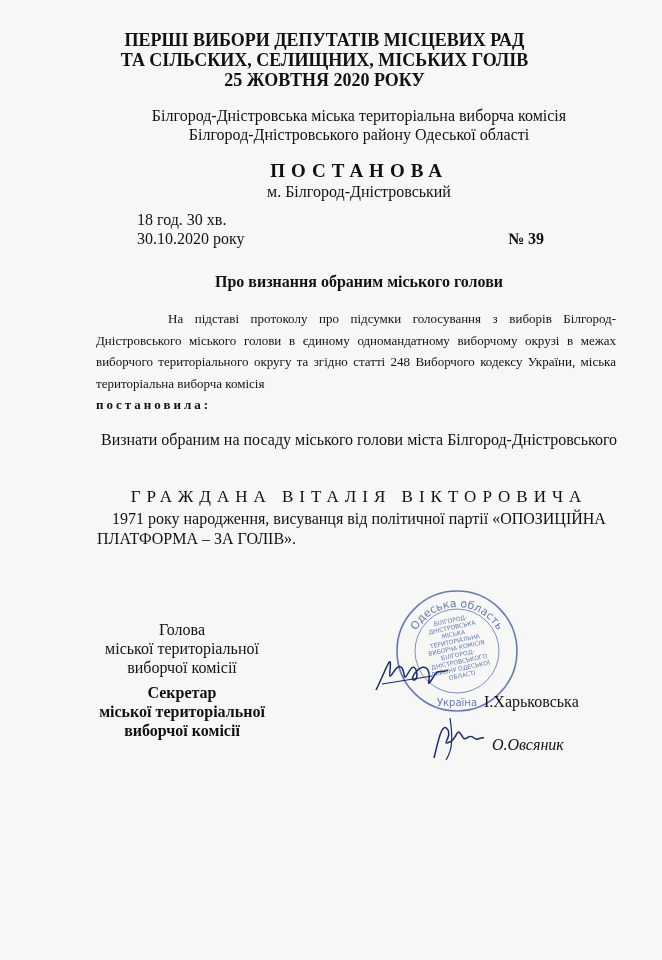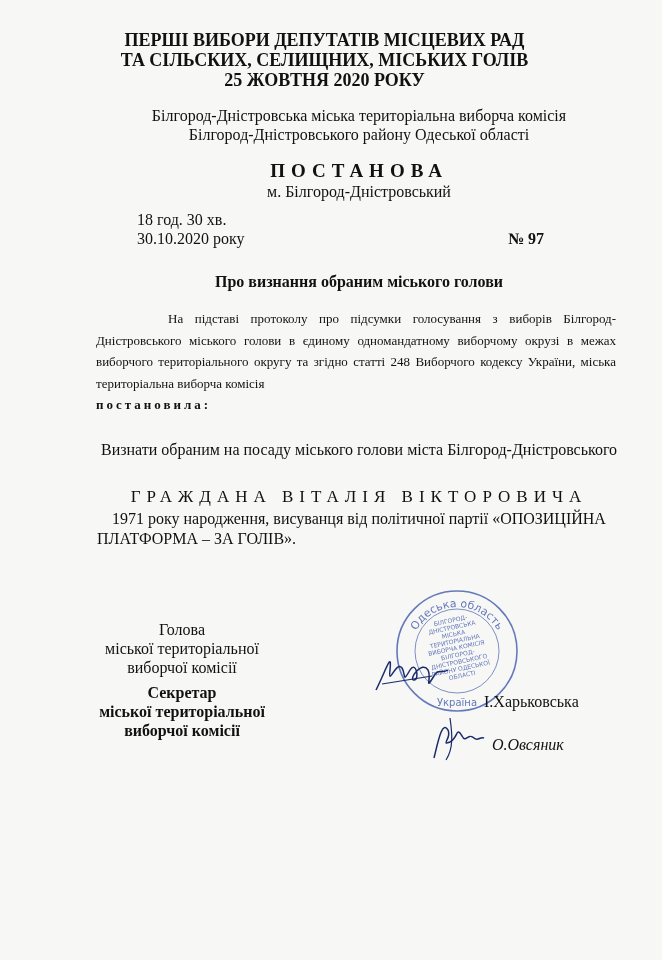--- a/index.html
+++ b/index.html
@@ -26,30 +26,30 @@
 <div class="abs h1 center" style="top:70px;">25 ЖОВТНЯ 2020 РОКУ</div>
 
 <div class="abs org center" style="top:106px; left:28px;">Білгород-Дністровська міська територіальна виборча комісія</div>
 <div class="abs org center" style="top:125px; left:28px;">Білгород-Дністровського району Одеської області</div>
 
 <div class="abs title center" style="top:160px; left:28px;">ПОСТАНОВА</div>
 <div class="abs org center" style="top:182px; left:28px;">м. Білгород-Дністровський</div>
 
 <div class="abs txt" style="top:210px; left:137px;">18 год. 30 хв.</div>
 <div class="abs txt" style="top:229px; left:137px;">30.10.2020 року</div>
-<div class="abs txt bold" style="top:229px; left:508px;">№ 97</div>
+<div class="abs txt bold" style="top:229px; left:508px;">№ 39</div>
 
 <div class="abs txt bold center" style="top:272px; left:28px; width:662px;">Про визнання обраним міського голови</div>
 
 <div class="abs para" style="top:308px;">
   <span class="ind"></span><span>На підставі протоколу про підсумки голосування з виборів Білгород-Дністровського міського голови в єдиному одномандатному виборчому окрузі в межах виборчого територіального округу та згідно статті 248 Виборчого кодексу України, міська територіальна виборча комісія</span>
   <br><span class="spaced">постановила:</span>
 </div>
 
-<div class="abs txt" style="top:440px; left:101px;">Визнати обраним на посаду міського голови міста Білгород-Дністровського</div>
+<div class="abs txt" style="top:430px; left:101px;">Визнати обраним на посаду міського голови міста Білгород-Дністровського</div>
 
 <div class="abs name center" style="top:487px; left:28px;">ГРАЖДАНА ВІТАЛІЯ ВІКТОРОВИЧА</div>
 <div class="abs txt" style="top:509px; left:112px; width:510px;">1971 року народження, висуванця від політичної партії «ОПОЗИЦІЙНА</div>
 <div class="abs txt" style="top:529px; left:97px;">ПЛАТФОРМА – ЗА ГОЛІВ».</div>
 
 <div class="abs sig-label" style="top:620px; left:82px;">
   <div>Голова</div>
   <div>міської територіальної</div>
   <div>виборчої комісії</div>
 </div>

